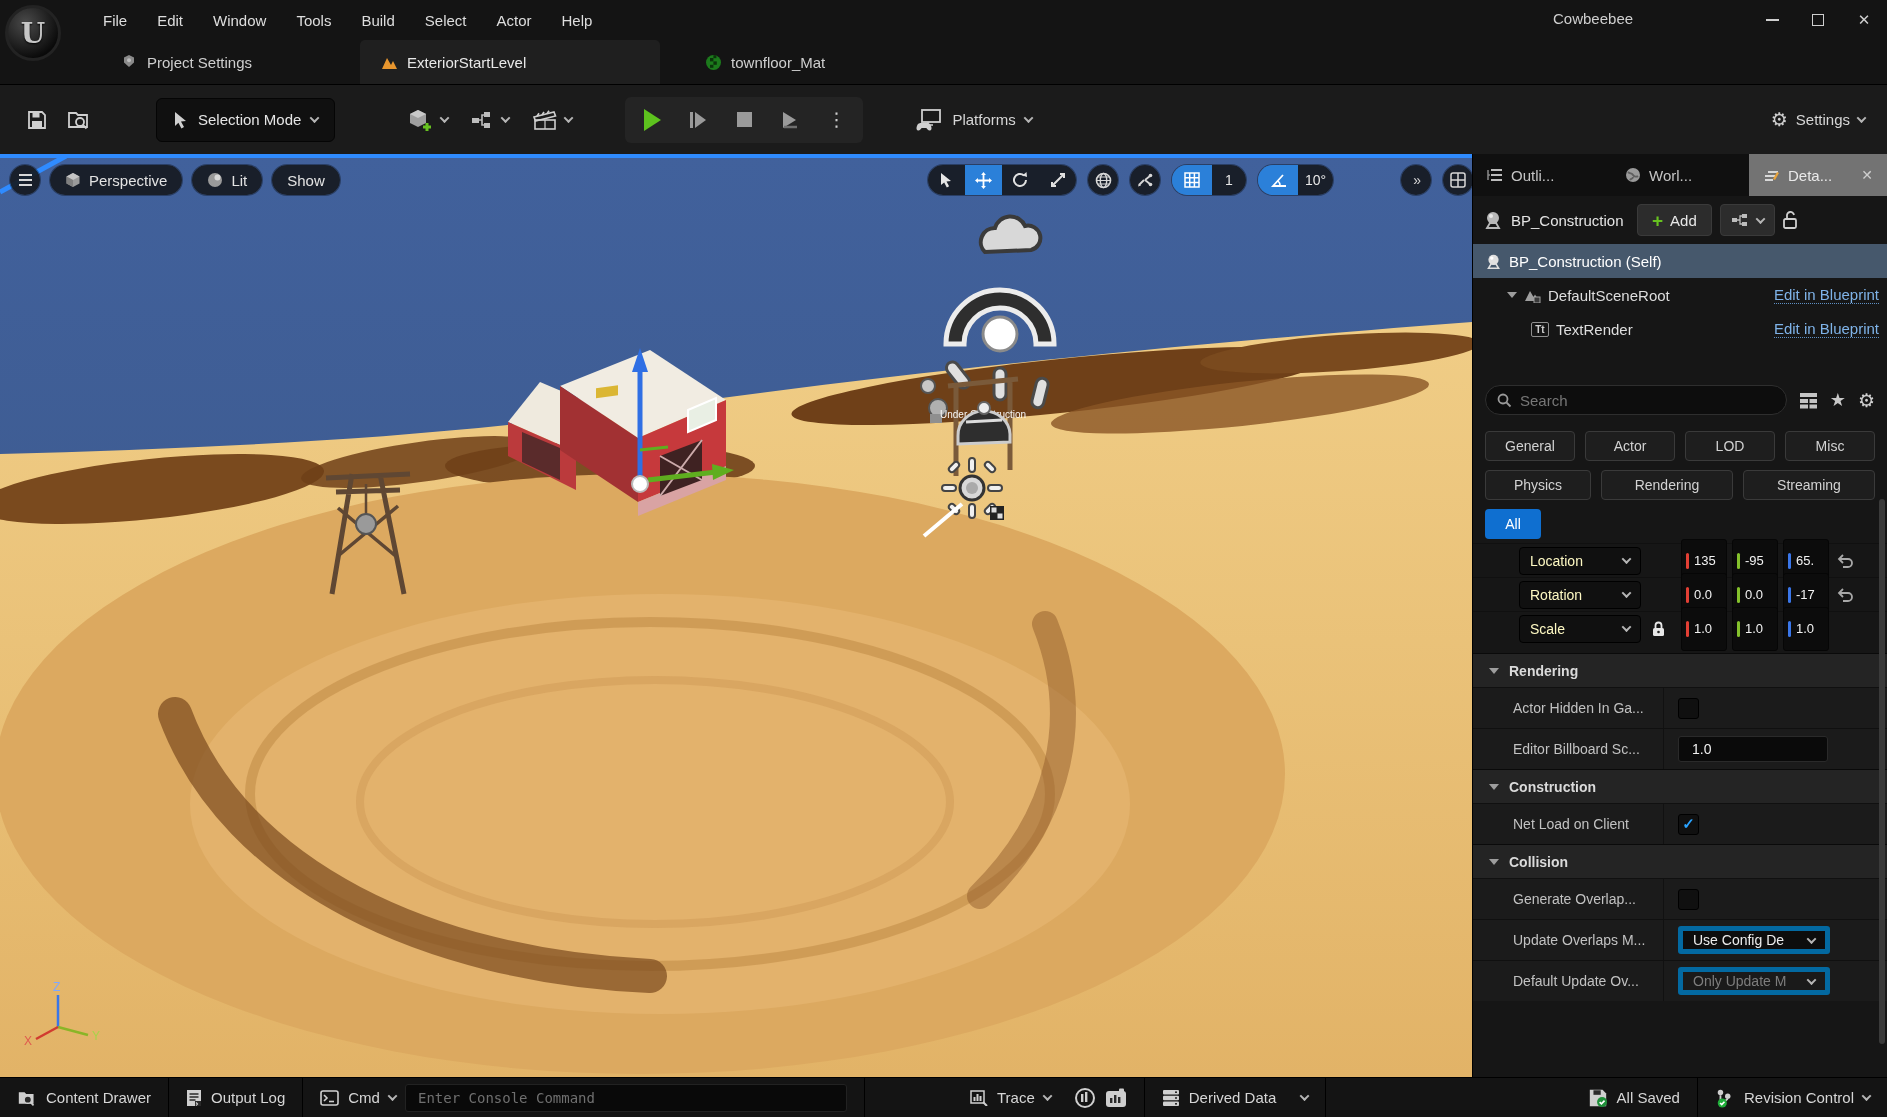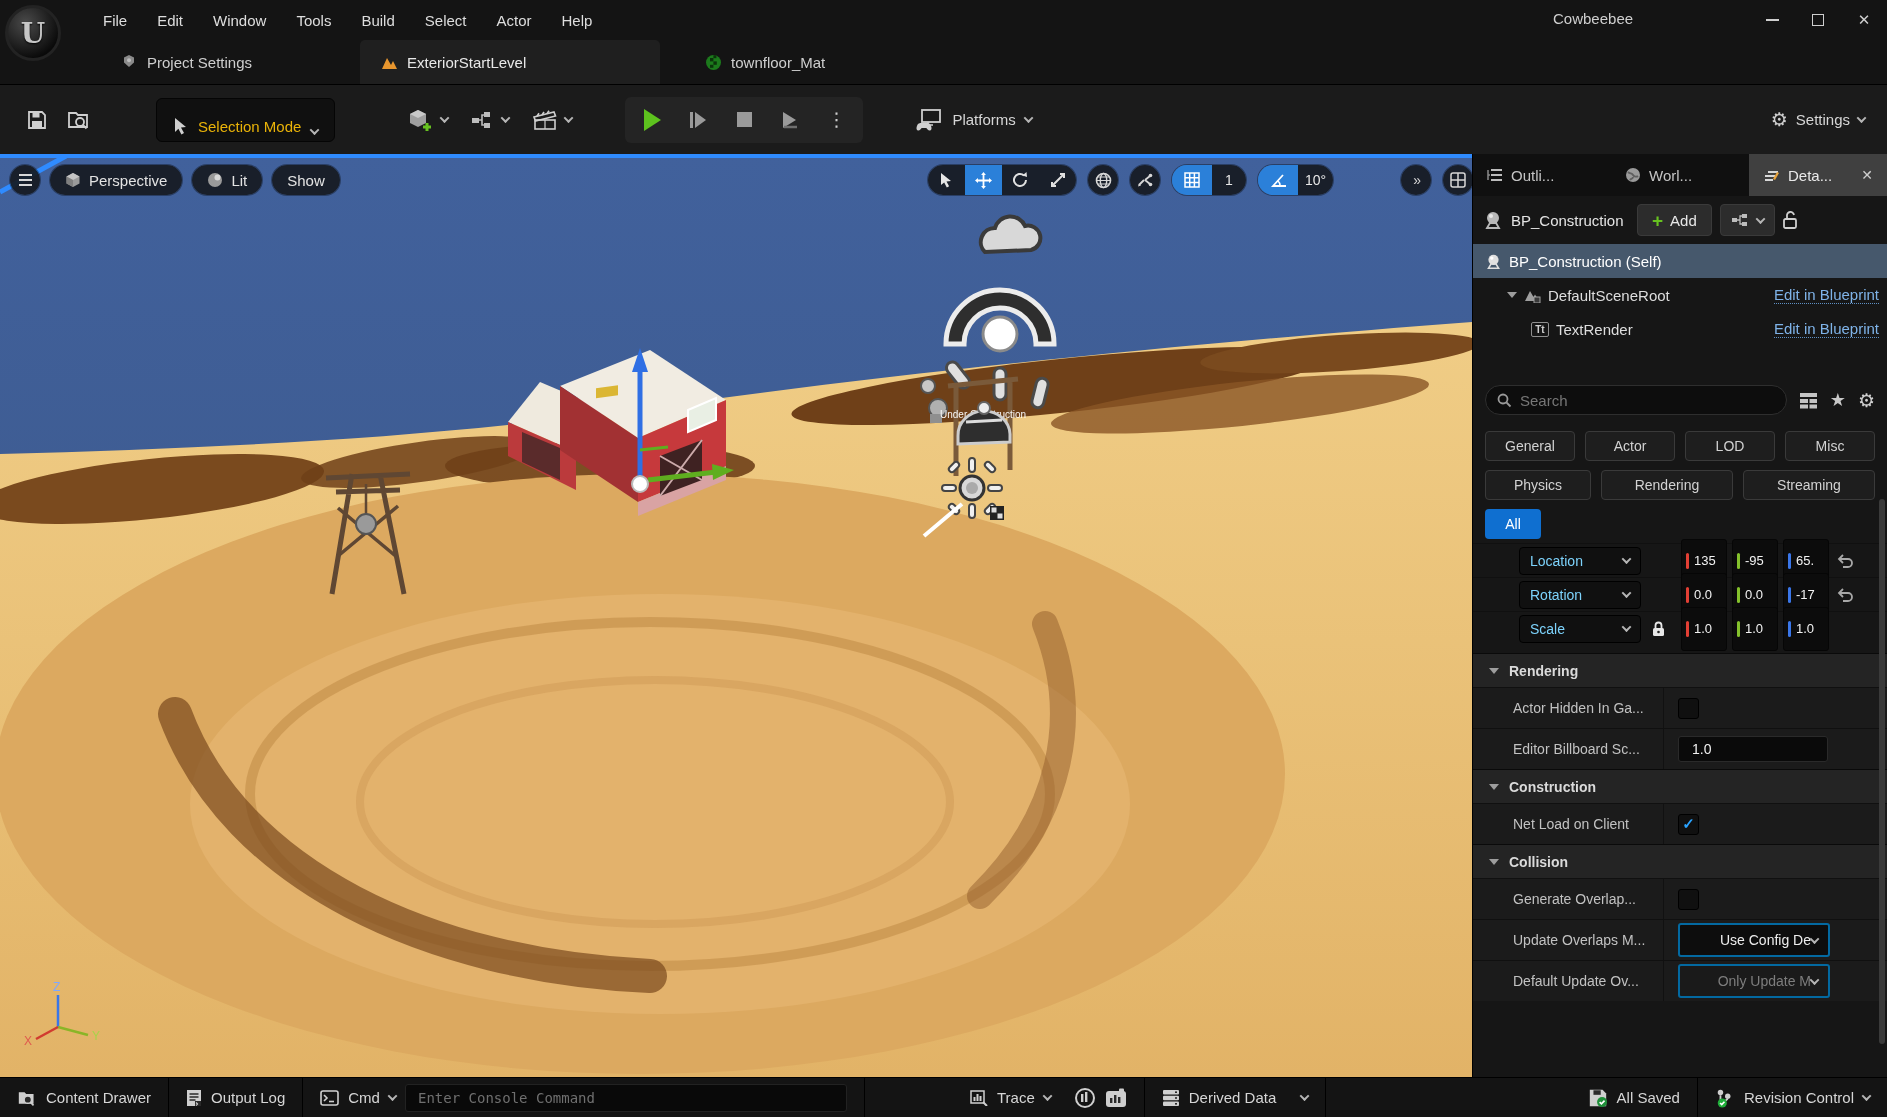--- a/index.html
+++ b/index.html
@@ -26,22 +26,22 @@
   .dtab{display:flex;align-items:center;gap:9px;padding:0 20px;font-size:15px;color:#cfcfcf}
   .dtab.first{margin-left:100px}
   .dtab.active{margin-left:88px;background:#1f1f1f;min-width:300px;border-radius:5px 5px 0 0;color:#e8e8e8}
   .dtab.mat{margin-left:24px}
   .tabicon{width:18px;height:18px;display:inline-flex;align-items:center;justify-content:center}
 
   
   .toolbar{height:70px;background:#1b1b1b;border-top:1px solid #000;display:flex;align-items:center;
     padding:0 16px;flex:0 0 auto;position:relative}
   .tbtn{height:42px;min-width:42px;border-radius:5px;display:flex;align-items:center;justify-content:center;gap:7px;color:#d6d6d6}
-  .selmode{margin-left:56px;background:#101010;border:1px solid #050505;border-radius:6px;height:44px;padding:6px 16px;
-    display:flex;align-items:flex-end;gap:10px;font-size:15px;color:#eab308}
+  .selmode{margin-left:56px;background:#101010;border:1px solid #050505;border-radius:6px;height:44px;padding:0 16px;
+    display:flex;align-items:center;gap:10px;font-size:15px;color:#e5e5e5}
   .grp{display:flex;align-items:center}
   .playgrp{margin-left:52px;background:#242424;border-radius:6px;height:46px;display:flex;align-items:center;padding:0 6px;gap:4px}
   .platforms{margin-left:52px;display:flex;align-items:center;gap:9px;font-size:15px;color:#d6d6d6}
   .settings{margin-left:auto;display:flex;align-items:center;gap:8px;font-size:15px;color:#d6d6d6;padding-right:6px}
   .gear-glyph{font-size:19px;color:#cfcfcf;line-height:1}
   .chev{display:inline-block;width:7px;height:7px;border-right:2px solid #b5b5b5;border-bottom:2px solid #b5b5b5;
     transform:rotate(45deg) translate(-1px,-1px)}
   .kebab{color:#cfcfcf;font-size:19px;letter-spacing:0;padding:0 8px}
   .play-tri{width:0;height:0;border-left:17px solid #5dc21e;border-top:11px solid transparent;border-bottom:11px solid transparent}
   .stop-sq{width:15px;height:15px;background:#9a9a9a}
@@ -69,21 +69,21 @@
   .snapgrp .val{min-width:34px;height:30px;background:rgba(22,26,33,.92);display:flex;align-items:center;justify-content:center;
     color:#e8e8e8;font-size:14px;padding:0 7px}
   .vp-right .gap{width:44px}
   .dbl-chev{color:#d8d8d8;font-size:14px;letter-spacing:-2px}
   .axisw{position:absolute;left:22px;bottom:28px;z-index:4}
 
   
   .panel{width:415px;background:#161616;border-left:1px solid #000;display:flex;flex-direction:column;position:relative;font-size:14px}
   .ptabs{height:42px;display:flex;align-items:stretch;background:#101010;flex:0 0 auto}
   .ptab{flex:1;display:flex;align-items:center;gap:8px;padding:0 14px;font-size:15px;color:#c4c4c4}
-  .ptab.active{background:#404040;color:#e9e9e9}
+  .ptab.active{background:#737373;color:#e9e9e9}
   .ptab .x{margin-left:auto;color:#cfcfcf;font-size:14px}
   .pheader{height:48px;display:flex;align-items:center;gap:8px;padding:0 10px;flex:0 0 auto}
   .bpname{width:118px;overflow:hidden;white-space:nowrap;font-size:15px;color:#e4e4e4}
   .addbtn{height:32px;background:#2c2c2c;border:1px solid #3a3a3a;border-radius:4px;display:flex;align-items:center;
     gap:7px;padding:0 14px;font-size:15px;color:#e8e8e8}
   .plus{color:#67c220;font-size:19px;font-weight:bold;line-height:1}
   .nodebtn{height:32px;background:#2c2c2c;border:1px solid #3a3a3a;border-radius:4px;display:flex;align-items:center;gap:8px;padding:0 10px}
   .treerow{height:34px;display:flex;align-items:center;gap:7px;flex:0 0 auto;padding-right:8px}
   .treerow.sel{background:#46586c;color:#fff}
   .treerow .lbl{font-size:15px;color:#dedede;white-space:nowrap}
@@ -98,39 +98,39 @@
   .searchbox input{flex:1;background:transparent;border:0;outline:0;color:#cfcfcf;font-size:15px;font-family:"Liberation Sans",sans-serif}
   .searchbox input::placeholder{color:#777}
   .star{color:#c8c8c8;font-size:18px}
   .pillsrow{display:flex;gap:10px;padding:0 12px;margin-top:9px;flex:0 0 auto}
   .catpill{flex:1;height:30px;background:#1e1e1e;border:1px solid #3a3a3a;border-radius:4px;display:flex;align-items:center;
     justify-content:center;font-size:14px;color:#d2d2d2}
   .allpill{margin:9px 12px 4px;width:56px;height:30px;background:#0f6fd0;border-radius:4px;display:flex;align-items:center;
     justify-content:center;color:#fff;font-size:14px;flex:0 0 auto}
   .trow{height:34px;display:flex;align-items:center;flex:0 0 auto;border-top:1px solid #101010;padding-left:46px}
   .tdrop{width:122px;height:28px;background:#101010;border:1px solid #000;border-radius:4px;display:flex;align-items:center;
-    justify-content:space-between;padding:0 10px;color:#7dd3fc}
+    justify-content:space-between;padding:0 10px;color:#fef9c3}
   .lockslot{width:34px;display:flex;align-items:center;justify-content:center}
   .vals{display:flex;gap:5px;margin-left:6px}
   .vbox{width:46px;height:44px;background:#0c0c0c;border-radius:3px;display:flex;align-items:center;overflow:hidden;border:1px solid #060606}
   .vbar{width:3px;height:16px;border-radius:2px;margin:0 5px 0 4px;flex:0 0 auto}
   .vbar.r{background:#e23f34}.vbar.g{background:#84c12c}.vbar.b{background:#3a76e8}
   .vnum{font-size:13px;color:#f2f2f2;white-space:nowrap}
   .resetbtn{margin-left:8px;color:#a8a8a8}
   .sec{height:34px;background:#242424;border-top:1px solid #0a0a0a;display:flex;align-items:center;gap:10px;padding-left:16px;
     font-weight:bold;color:#dadada;flex:0 0 auto;font-size:14px}
   .prow{height:41px;display:flex;align-items:center;border-top:1px solid #101010;background:#1b1b1b;flex:0 0 auto}
   .prow .plabel{width:190px;padding-left:40px;color:#c2c2c2;white-space:nowrap;overflow:hidden}
   .pctrl{display:flex;align-items:center;padding-left:14px;border-left:1px solid #111;height:100%}
   .cbox{width:21px;height:21px;background:#101010;border:1px solid #000;border-radius:3px;display:flex;align-items:center;
     justify-content:center;color:#2aa3ff;font-size:15px;font-weight:bold}
   .numfield{width:150px;height:26px;background:#0a0a0a;border:1px solid #2a2a2a;border-radius:3px;display:flex;align-items:center;
     padding-left:13px;color:#f0f0f0;font-size:14px}
-  .dropfield{width:152px;height:34px;background:#0d0d0d;border:2px solid #0369a1;border-radius:3px;display:flex;align-items:center;
-    justify-content:flex-end;padding:0 10px;color:#ededed;font-size:14px;white-space:nowrap}
+  .dropfield{width:152px;height:28px;background:#0d0d0d;border:5px solid #0369a1;border-radius:3px;display:flex;align-items:center;
+    justify-content:space-between;padding:0 10px;color:#ededed;font-size:14px;white-space:nowrap}
   .dropfield.disabled{background:#1a1a1a;color:#7d7d7d}
   .advrow{height:36px;display:flex;align-items:center;gap:10px;padding-left:16px;border-top:1px solid #101010;color:#cdcdcd;
     font-weight:bold;flex:0 0 auto}
   .pscroll{position:absolute;right:2px;top:345px;width:6px;height:545px;background:#3a3a3a;border-radius:3px}
 
   
   .statusbar{height:40px;background:#141414;border-top:1px solid #000;display:flex;align-items:stretch;flex:0 0 auto;font-size:15px}
   .seg{display:flex;align-items:center;gap:9px;padding:0 17px;border-right:1px solid #000;color:#d6d6d6}
   .seg.noborder{border-right:none}
   .consolein{width:442px;height:28px;background:#090909;border:1px solid #222;border-radius:3px;color:#6f6f6f;

